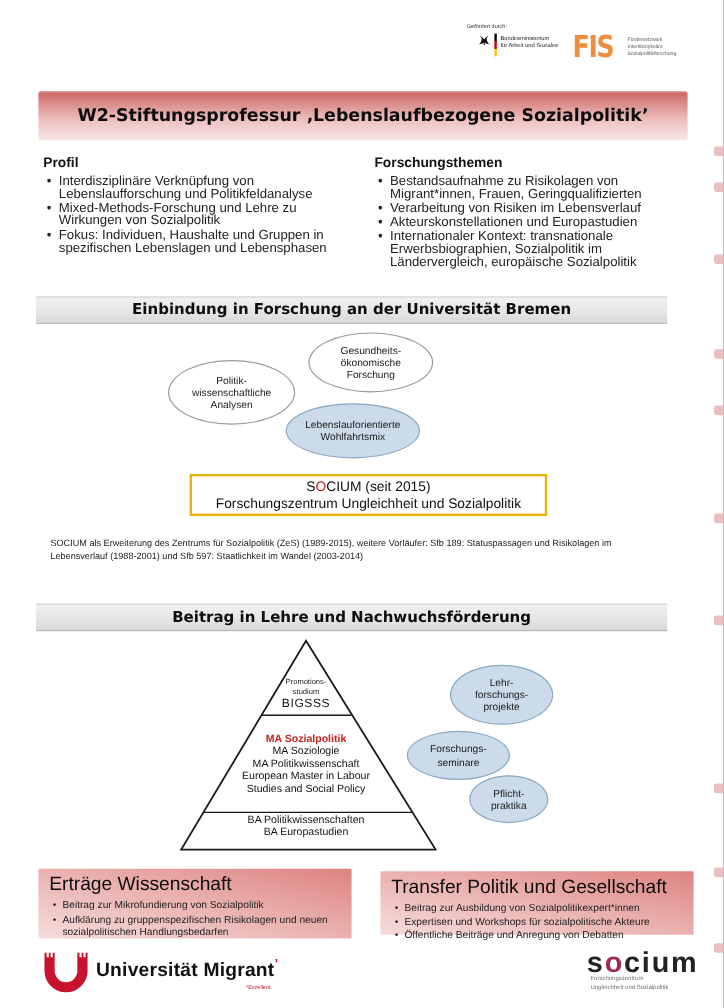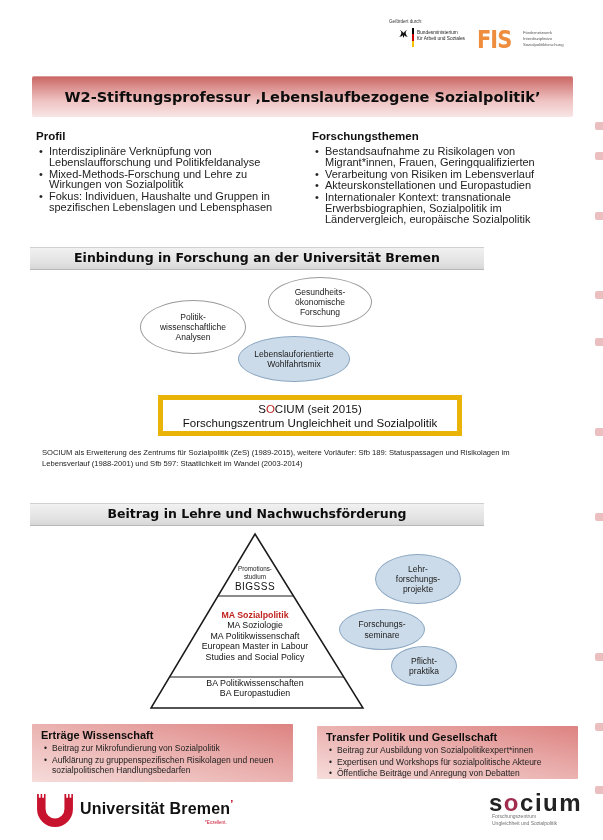--- a/index.html
+++ b/index.html
@@ -29,59 +29,59 @@
   }
 
   
   .colhead{font-weight:bold;font-size:11.5px;color:#111;}
   .bul{margin:0;padding:0;list-style:none;font-size:11px;line-height:10.8px;color:#222;}
   .bul li{position:relative;padding-left:13px;margin-bottom:1px;}
   .bul li::before{content:"•";position:absolute;left:3px;top:0;}
 
   
   .graybar{
-    left:30px;width:454px;height:21px;
+    left:30px;width:526px;height:21px;
     background:linear-gradient(180deg,#f1f1f1 0%,#e2e2e2 70%,#d7d7d7 100%);
     border-top:1px solid #d0d0d0;border-bottom:1px solid #b8b8b8;
     text-align:center;font-family:"DejaVu Sans",sans-serif;font-weight:bold;
     font-size:12.5px;line-height:20px;color:#0d0d0d;
   }
 
   
   .ellipse{
     position:absolute;border:1px solid #9a9a9a;border-radius:50%;background:#fff;
     display:flex;flex-direction:column;align-items:center;justify-content:center;
     font-size:8.5px;line-height:1.2;text-align:center;color:#1a1a1a;
   }
   .ellipse.blue{background:#ccdbe9;border-color:#8ba7c2;}
 
   
   .socium-box{
-    left:158px;top:395px;width:294px;height:31px;border:5px solid #eab308;background:#fff;
+    left:158px;top:395px;width:294px;height:31px;border:2px solid #eab308;background:#fff;
     display:flex;flex-direction:column;align-items:center;justify-content:center;
     font-size:11.5px;line-height:14px;color:#111;
   }
   .red-o{color:#c0241f;}
   .footnote{left:42px;top:447px;width:507px;font-size:7.6px;line-height:11px;color:#222;}
 
   
   .pyr-wrap{left:140px;top:528px;width:230px;height:185px;}
   .pyr-text{position:absolute;left:0;width:230px;text-align:center;}
   .pyr-small{font-size:6.3px;line-height:8px;color:#222;}
   .pyr-bigsss{font-size:10px;letter-spacing:.5px;color:#111;}
   .pyr-line{font-size:8.8px;line-height:10.4px;color:#111;}
   .pyr-highlight{color:#c0241f;font-weight:bold;}
   .pyr-ba .pyr-line{line-height:9.6px;}
 
   
   .redbox{
     background:linear-gradient(to bottom left,#dd8381 0%,#e9aeac 45%,#f6dcda 100%);
     border-radius:1px;padding:5px 9px 4px 9px;box-sizing:border-box;
   }
-  .redbox .rb-head{font-weight:bold;font-size:11px;color:#0d0d0d;margin-bottom:2px;}
+  .redbox .rb-head{font-weight:normal;font-size:16px;color:#0d0d0d;margin-bottom:2px;}
   .redbox .bul{font-size:8.5px;line-height:10.6px;}
   .redbox .bul li{padding-left:11px;}
 
   
   .ub-wordmark{left:80px;top:798px;font-size:16px;font-weight:bold;letter-spacing:.2px;color:#111;}
   .ub-tick{color:#c8132e;font-size:11px;vertical-align:6px;}
   .ub-claim{left:205px;top:820px;font-size:4.6px;color:#c8132e;}
   .socium-wordmark{left:489px;top:789px;font-size:24px;font-weight:600;letter-spacing:1.5px;color:#222;}
   .socium-wordmark .crimson{color:#a02c4e;}
   .socium-sub{left:492px;top:813px;font-size:5px;line-height:1.35;color:#707070;}
@@ -132,21 +132,21 @@
     <li>Internationaler Kontext: transnationale Erwerbsbiographien, Sozialpolitik im Ländervergleich, europäische Sozialpolitik</li>
   </ul>
 
   <div class="abs graybar" style="top:247px;">Einbindung in Forschung an der Universität Bremen</div>
 
   <div class="ellipse" style="left:140px;top:300px;width:104px;height:52px;">
     <div>Politik-</div>
     <div>wissenschaftliche</div>
     <div>Analysen</div>
   </div>
-  <div class="ellipse" style="left:268px;top:277px;width:102px;height:48px;">
+  <div class="ellipse" style="left:257px;top:277px;width:102px;height:48px;">
     <div>Gesundheits-</div>
     <div>ökonomische</div>
     <div>Forschung</div>
   </div>
   <div class="ellipse blue" style="left:238px;top:336px;width:110px;height:44px;">
     <div>Lebenslauforientierte</div>
     <div>Wohlfahrtsmix</div>
   </div>
 
   <div class="abs socium-box">
@@ -210,21 +210,21 @@
     </ul>
   </div>
 
   <svg class="abs" style="left:36px;top:793px;" width="38" height="34" viewBox="0 0 40 36" aria-hidden="true">
     <path d="M5.5 1 V17 A14.5 14.5 0 0 0 34.5 17 V1" fill="none" stroke="#c8132e" stroke-width="9"></path>
     <rect x="2.9" y="0" width="1.9" height="5" fill="#ffffff"></rect>
     <rect x="6.4" y="0" width="1.9" height="5" fill="#ffffff"></rect>
     <rect x="31.9" y="0" width="1.9" height="5" fill="#ffffff"></rect>
     <rect x="35.4" y="0" width="1.9" height="5" fill="#ffffff"></rect>
   </svg>
-  <div class="abs ub-wordmark"><span>Universität Bremen</span><span class="ub-tick">’</span></div>
+  <div class="abs ub-wordmark"><span>Universität Migrant</span><span class="ub-tick">’</span></div>
   <div class="abs ub-claim">*Exzellent.</div>
 
   <div class="abs socium-wordmark"><span>s</span><span class="crimson">o</span><span>cium</span></div>
   <div class="abs socium-sub">
     <div>Forschungszentrum</div>
     <div>Ungleichheit und Sozialpolitik</div>
   </div>
 
   <div>
     <div class="edge-mark" style="top:122px;"></div>

